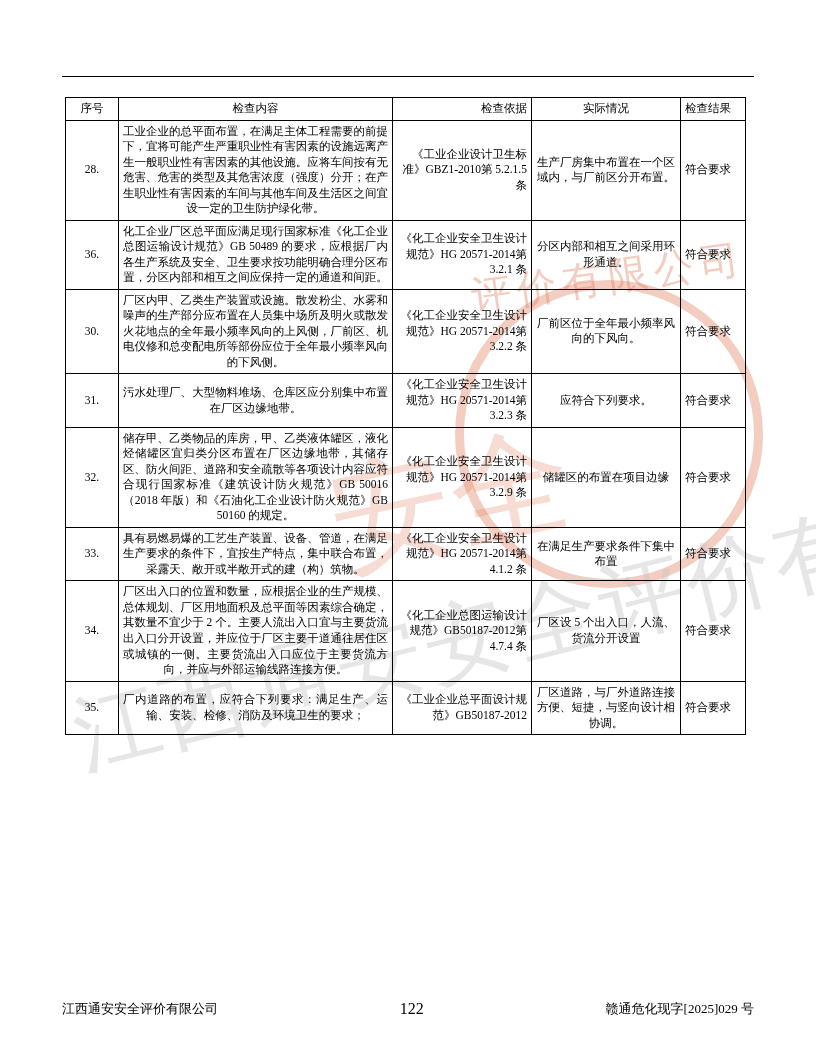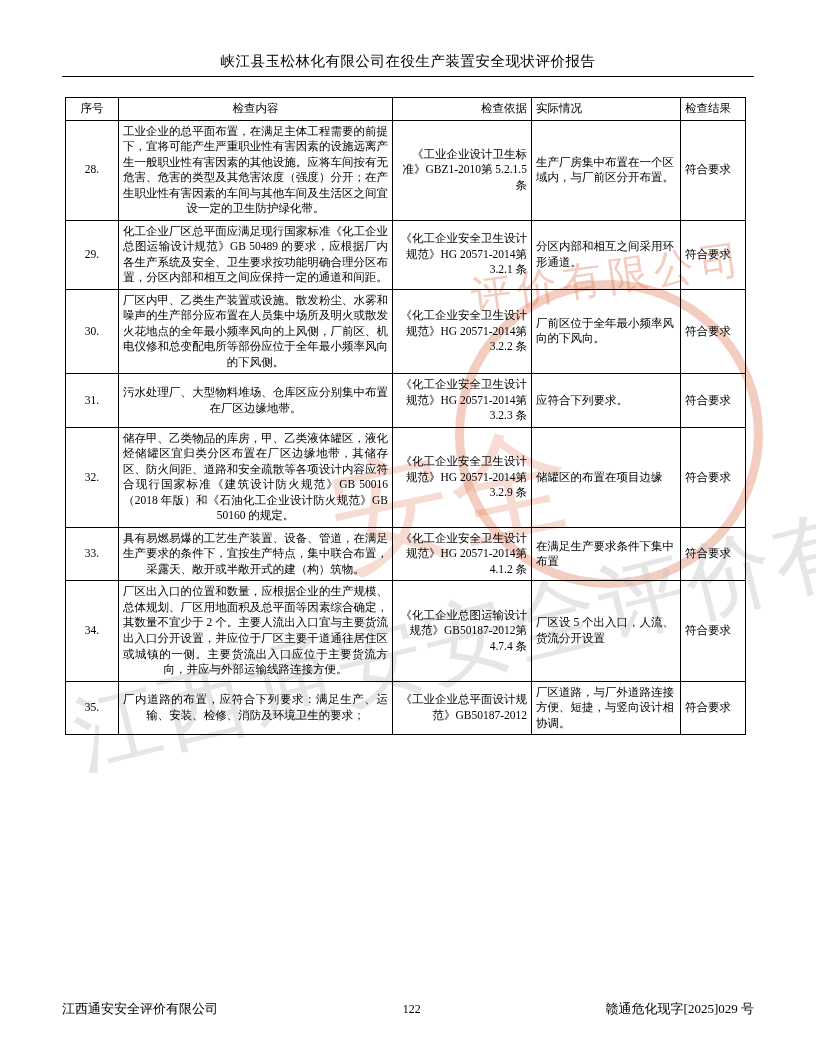--- a/index.html
+++ b/index.html
@@ -104,52 +104,51 @@
     vertical-align: middle;
     padding: 3px 4px;
     font-size: 11.5px;
     line-height: 1.35;
     color: #000;
     font-weight: normal;
   }
   .c-no    { width: 44px;  text-align: center; }
   .c-cont  { width: 265px; text-align: justify; text-align-last: center; }
   .c-basis { width: 130px; text-align: right; }
-  .c-act   { width: 140px; text-align: left; font-family: Liberation Serif, serif; }
+  .c-act   { width: 140px; text-align: center; font-family: Liberation Serif, serif; }
   .c-res   { width: 56px;  text-align: left; }
   thead td { text-align: center; font-size: 12.5px; padding: 8px 2px; }
   .basis-red { color: #c0392b; }
   .res-cell  { line-height: 1.4; }
   
   .footer {
     position: absolute;
     bottom: 38px;
     left: 62px;
     right: 62px;
     display: flex;
     justify-content: space-between;
     align-items: center;
     font-size: 13px;
     color: #000;
   }
-  .footer .pg { font-size: 12px; }
+  .footer .pg { font-size: 16px; }
 </style>
 </head>
 <body>
 
 <div class="page">
 
   <div class="watermark">
     <div class="wm-circle"></div>
     <div class="wm-text-1">评价有限公司</div>
     <div class="wm-text-2">江西通安安全评价有限公司</div>
     <div class="wm-text-3">安全</div>
   </div>
 
-  <div class="doc-header">峡江县玉松林化有限公司在役生产装置安全现状评价报告</div>
   <div class="header-rule"></div>
 
   <div class="tbl-wrap">
     <table class="main">
       <thead>
         <tr>
           <td class="c-no">序号</td>
           <td class="c-cont">检查内容</td>
           <td class="c-basis">检查依据</td>
           <td class="c-act">实际情况</td>
@@ -158,21 +157,21 @@
       </thead>
       <tbody>
         <tr>
           <td class="c-no">28.</td>
           <td class="c-cont">工业企业的总平面布置，在满足主体工程需要的前提下，宜将可能产生严重职业性有害因素的设施远离产生一般职业性有害因素的其他设施。应将车间按有无危害、危害的类型及其危害浓度（强度）分开；在产生职业性有害因素的车间与其他车间及生活区之间宜设一定的卫生防护绿化带。</td>
           <td class="c-basis">《工业企业设计卫生标准》GBZ1-2010第 5.2.1.5 条</td>
           <td class="c-act">生产厂房集中布置在一个区域内，与厂前区分开布置。</td>
           <td class="c-res res-cell">符合要求</td>
         </tr>
         <tr>
-          <td class="c-no">29.</td>
+          <td class="c-no">36.</td>
           <td class="c-cont">化工企业厂区总平面应满足现行国家标准《化工企业总图运输设计规范》GB 50489 的要求，应根据厂内各生产系统及安全、卫生要求按功能明确合理分区布置，分区内部和相互之间应保持一定的通道和间距。</td>
           <td class="c-basis basis-red">《化工企业安全卫生设计规范》HG 20571-2014第 3.2.1 条</td>
           <td class="c-act">分区内部和相互之间采用环形通道。</td>
           <td class="c-res res-cell">符合要求</td>
         </tr>
         <tr>
           <td class="c-no">30.</td>
           <td class="c-cont">厂区内甲、乙类生产装置或设施。散发粉尘、水雾和噪声的生产部分应布置在人员集中场所及明火或散发火花地点的全年最小频率风向的上风侧，厂前区、机电仪修和总变配电所等部份应位于全年最小频率风向的下风侧。</td>
           <td class="c-basis basis-red">《化工企业安全卫生设计规范》HG 20571-2014第 3.2.2 条</td>
           <td class="c-act">厂前区位于全年最小频率风向的下风向。</td>

